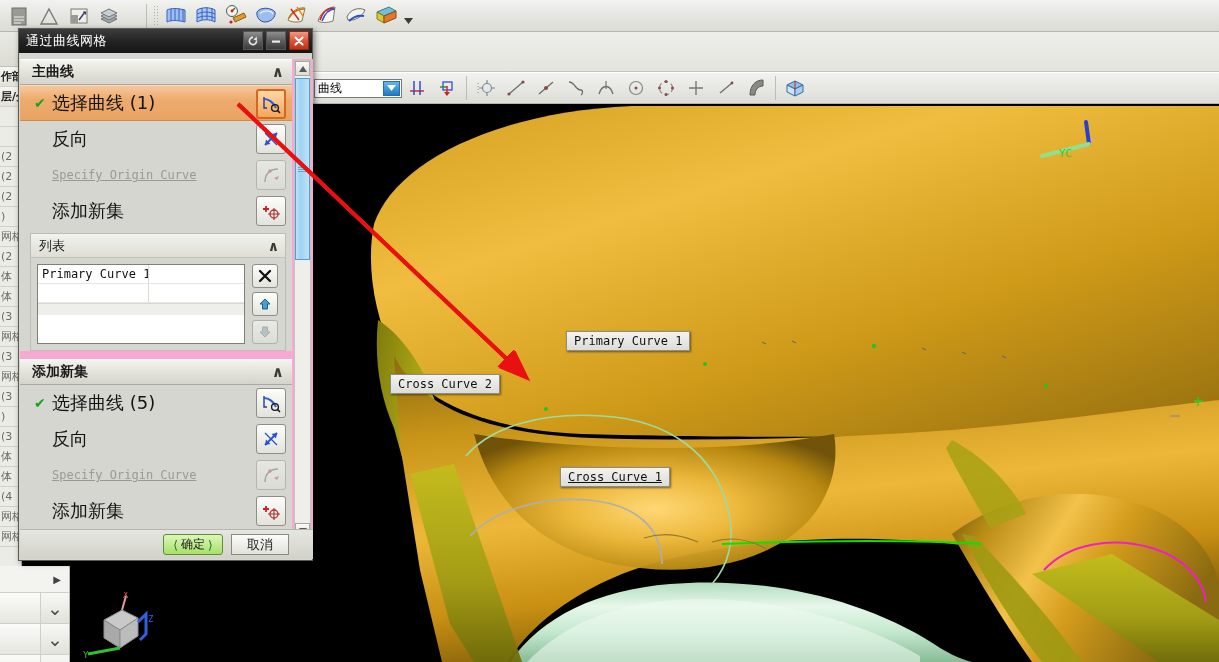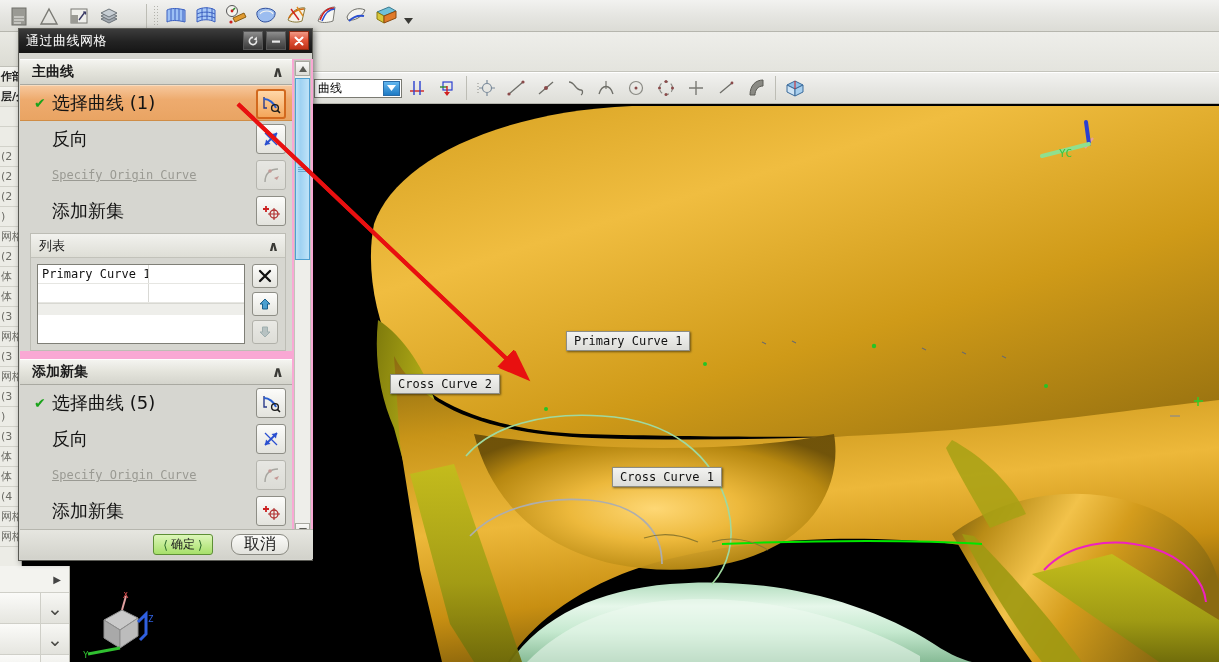--- a/index.html
+++ b/index.html
@@ -143,23 +143,23 @@
 
   .dlg-foot{position:absolute;left:1px;bottom:1px;width:293px;height:30px;
       background:linear-gradient(180deg,#e6e6e0,#d2d2cb);border-top:1px solid #b6b6ae;
       display:flex;align-items:center;justify-content:flex-end;gap:8px;
       padding-right:24px;box-sizing:border-box;}
   .btn-ok{min-width:60px;height:21px;background:linear-gradient(180deg,#ddf6b9,#a7e06a);
       border:1px solid #5d8f35;border-radius:3px;box-sizing:border-box;
       display:flex;align-items:center;justify-content:center;gap:3px;
       font-size:12px;color:#1b1b1b;padding:0 6px;}
   .btn-cancel{min-width:58px;height:21px;background:linear-gradient(180deg,#fbfbf9,#e2e2dc);
-      border:1px solid #8a8a82;border-radius:9px;box-sizing:border-box;
+      border:1px solid #8a8a82;border-radius:0;box-sizing:border-box;
       display:flex;align-items:center;justify-content:center;
-      font-size:16px;color:#1b1b1b;padding:0 8px;margin-left:10px;}
+      font-size:13px;color:#1b1b1b;padding:0 8px;}
 
   
   .vp-label{position:absolute;background:linear-gradient(180deg,#f3f3f1,#dcdcd8);
       border:1px solid #8d8d86;box-shadow:1px 1px 2px rgba(0,0,0,.5);
       font-family:"DejaVu Sans Mono","Liberation Mono",monospace;font-size:12px;color:#111;
       padding:2px 7px;white-space:nowrap;box-sizing:border-box;}
   .axis-text{position:absolute;font-family:"DejaVu Sans Mono","Liberation Mono",monospace;
       font-size:11px;}
 </style>
 </head>
@@ -271,21 +271,21 @@
 
       <g>
         <path d="M 1063 44 L 1071 34" stroke="#e8a0a0" stroke-width="2.2"></path>
         <path d="M 1067 40 L 1064 18" stroke="#2a3fd0" stroke-width="4" stroke-linecap="round"></path>
         <path d="M 1067 40 L 1020 52" stroke="#8fe08f" stroke-width="4" stroke-linecap="round"></path>
       </g>
     </svg>
 
     <div class="vp-label" style="left:544px;top:227px;">Primary Curve  1</div>
     <div class="vp-label" style="left:368px;top:270px;">Cross Curve  2</div>
-    <div class="vp-label" style="left:590px;top:363px;">Cross Curve  1</div>
+    <div class="vp-label" style="left:538px;top:363px;text-decoration:underline;">Cross Curve  1</div>
 
     <div class="axis-text" style="left:1037px;top:43px;color:#3cc43c;">YC</div>
 
     <svg style="position:absolute;left:60px;top:488px;" width="90" height="70">
       <g>
         <path d="M 22 28 L 40 18 L 56 26 L 38 38 Z" fill="#c9c9c9" stroke="#8d8d8d"></path>
         <path d="M 22 28 L 38 38 L 38 56 L 22 46 Z" fill="#a9a9a9" stroke="#8d8d8d"></path>
         <path d="M 38 38 L 56 26 L 56 44 L 38 56 Z" fill="#bcbcbc" stroke="#8d8d8d"></path>
         <path d="M 40 18 L 44 4" stroke="#e0a0a0" stroke-width="2"></path>
         <path d="M 56 30 L 64 22 L 64 42 L 58 48" stroke="#3060e0" stroke-width="3" fill="none"></path>

